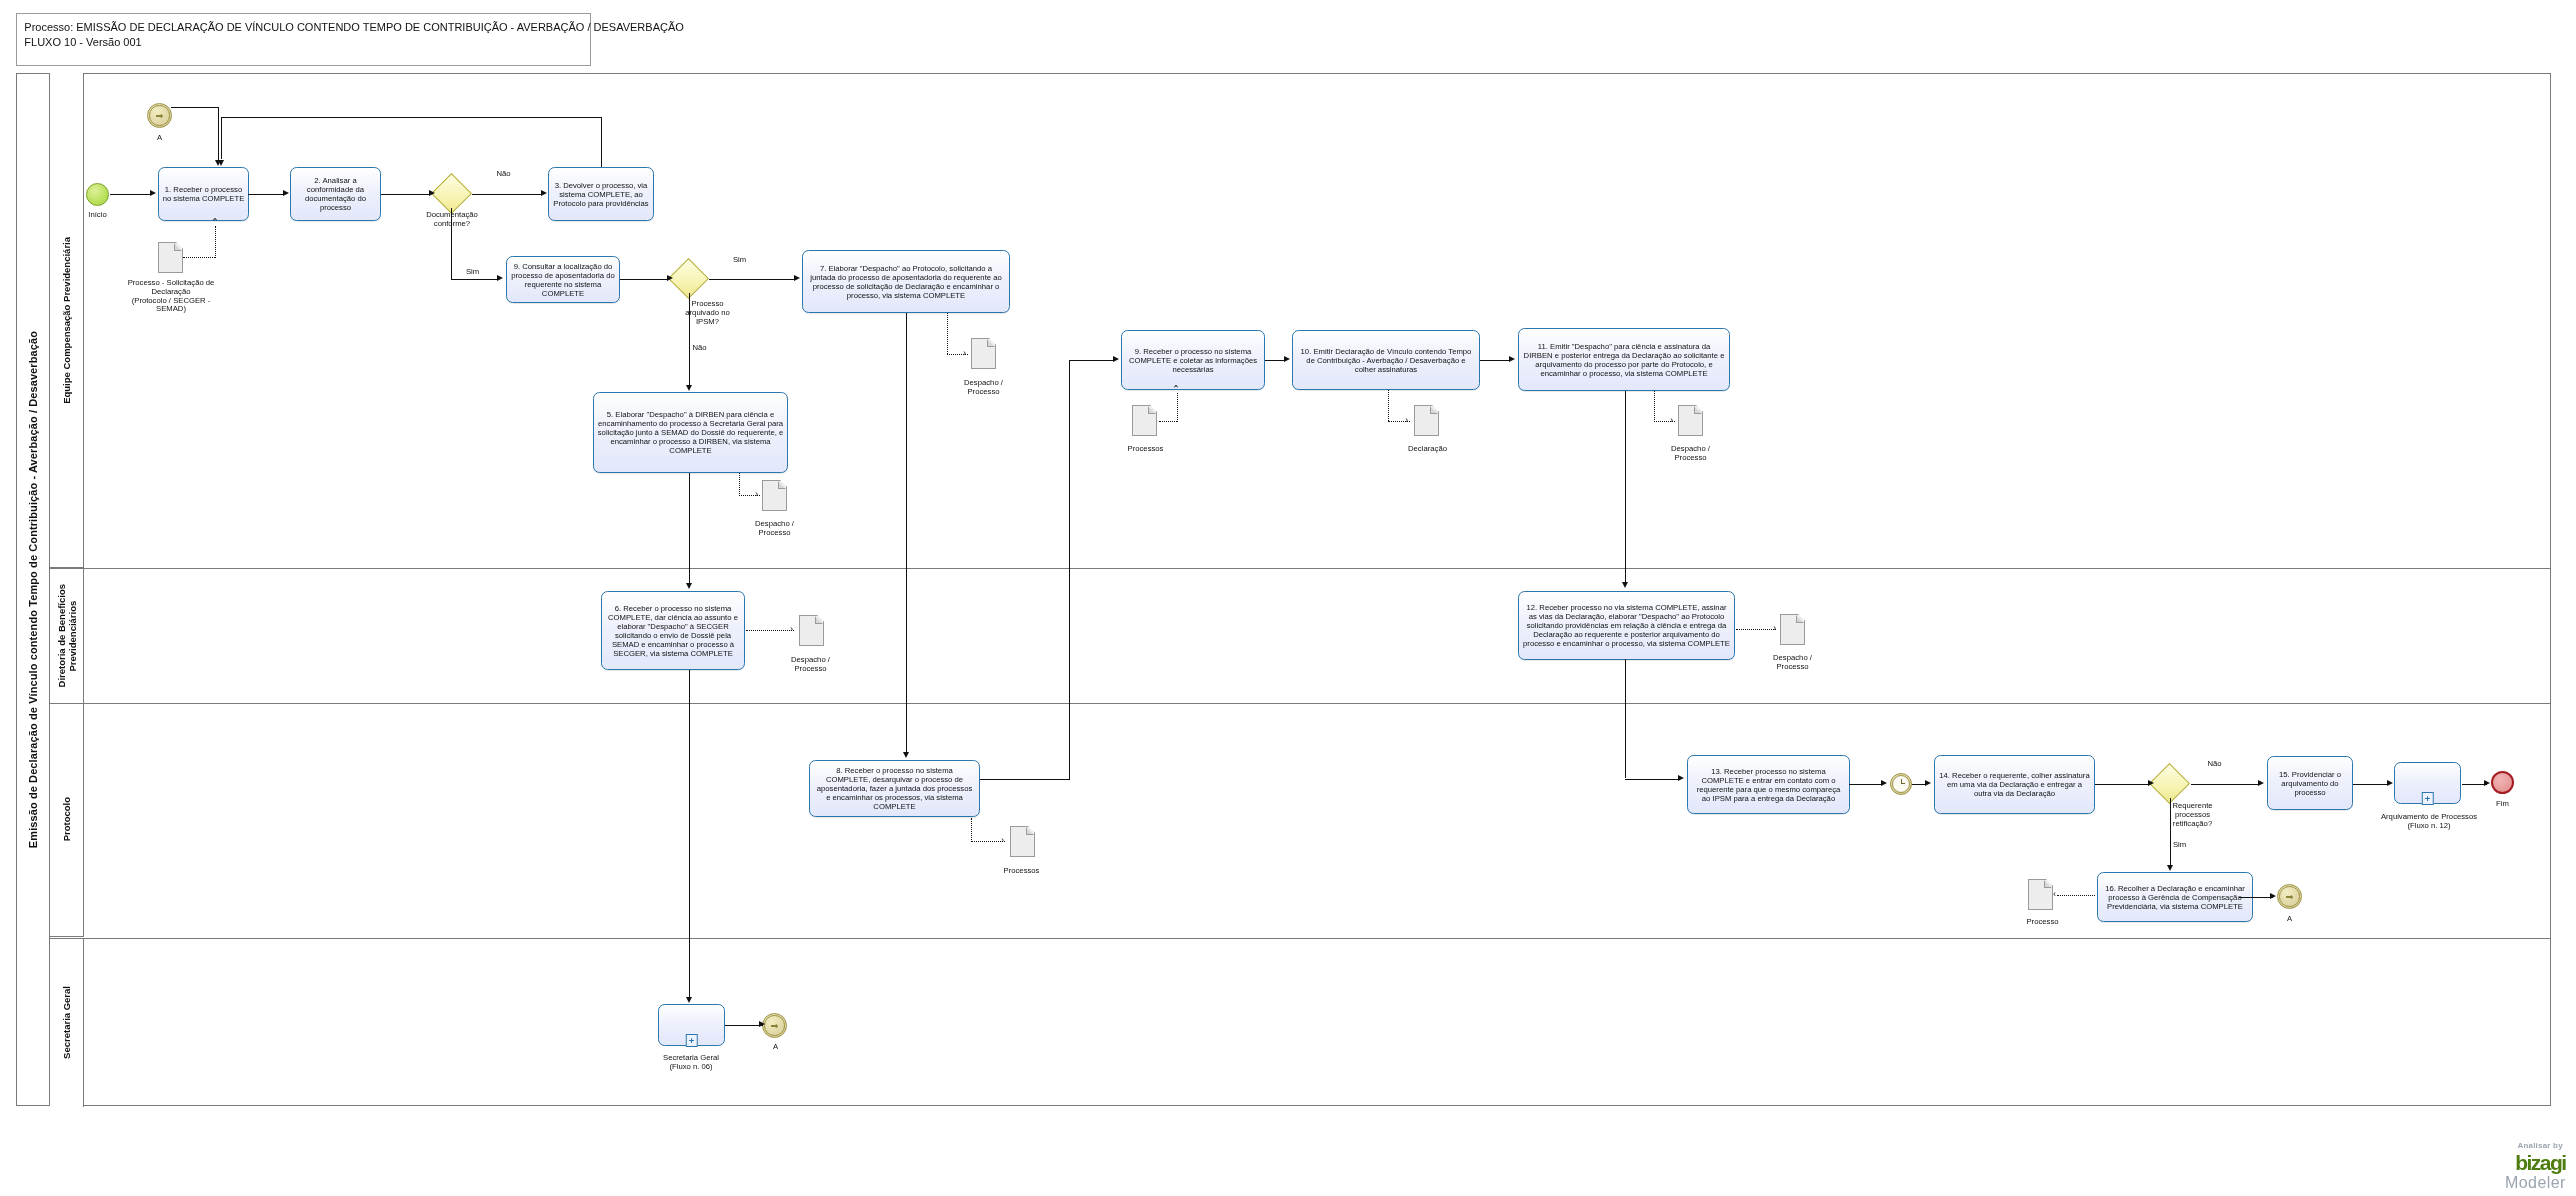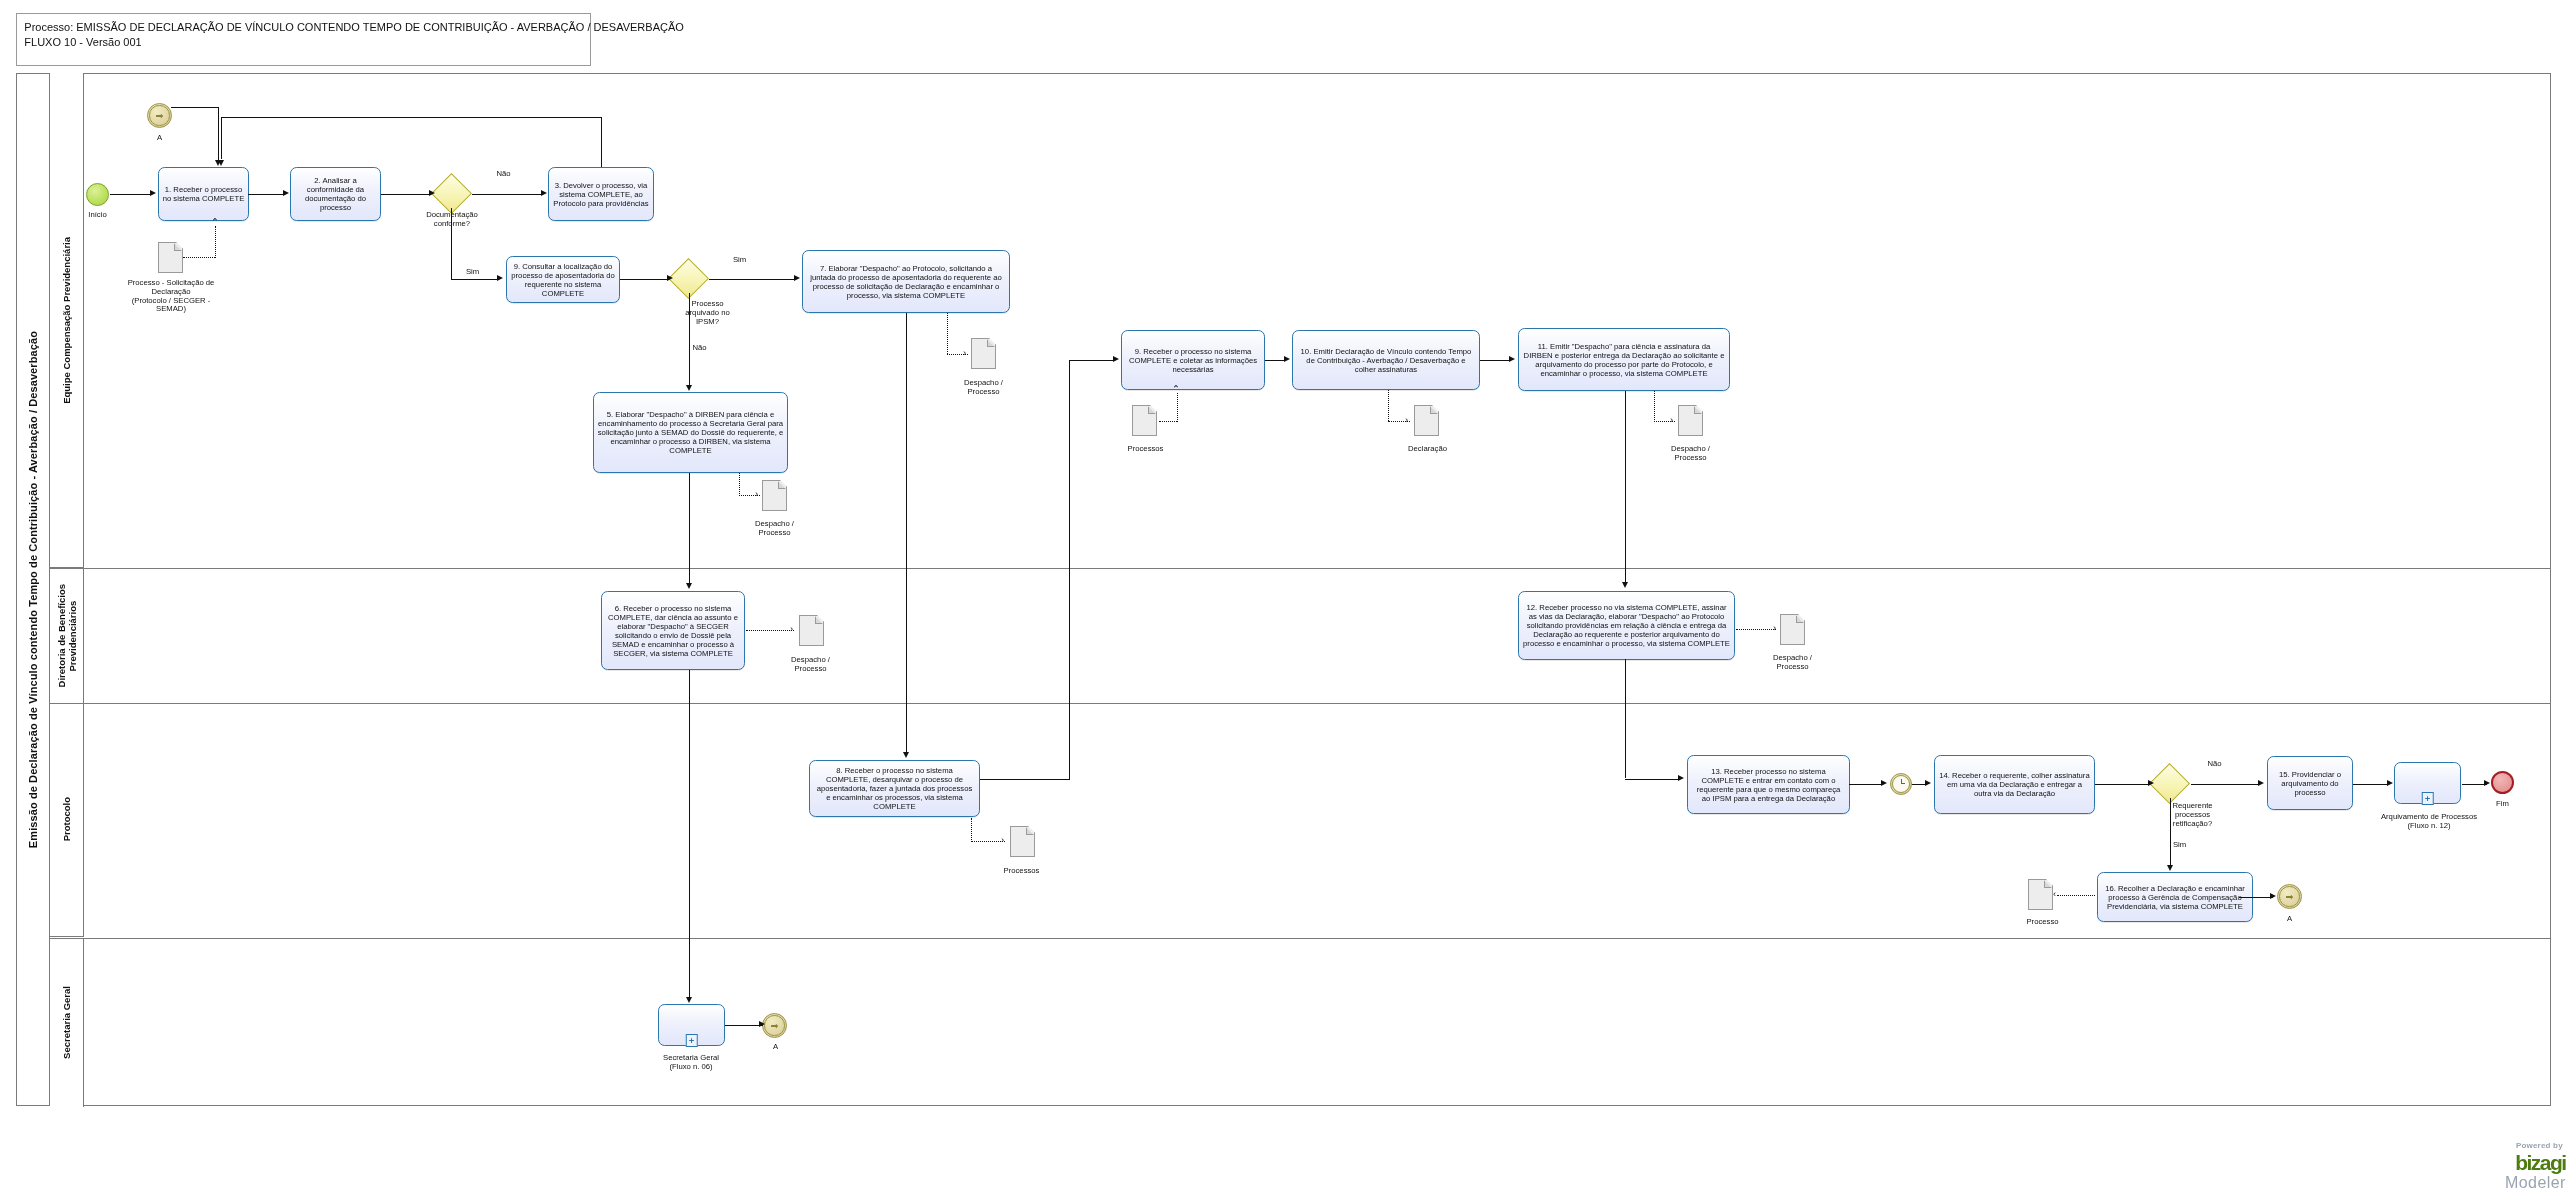--- a/index.html
+++ b/index.html
@@ -377,17 +377,17 @@
 <div class="opn" style="left:1773px;top:623px;">›</div>
 
 <div class="dln dlnv" style="left:971px;top:818px;height:24px;"></div>
 <div class="dln dlnh" style="left:971px;top:841px;width:34px;"></div>
 <div class="opn" style="left:1001px;top:835px;">›</div>
 
 <div class="dln dlnh" style="left:2057px;top:895px;width:38px;"></div>
 <div class="opn" style="left:2053px;top:889px;">‹</div>
 
 <div class="bz">
-  <div class="p">Powered by</div>
+  <div class="p">Analisar by</div>
   <div class="b">bizagi</div>
   <div class="m">Modeler</div>
 </div>
 
 
 </body></html>

